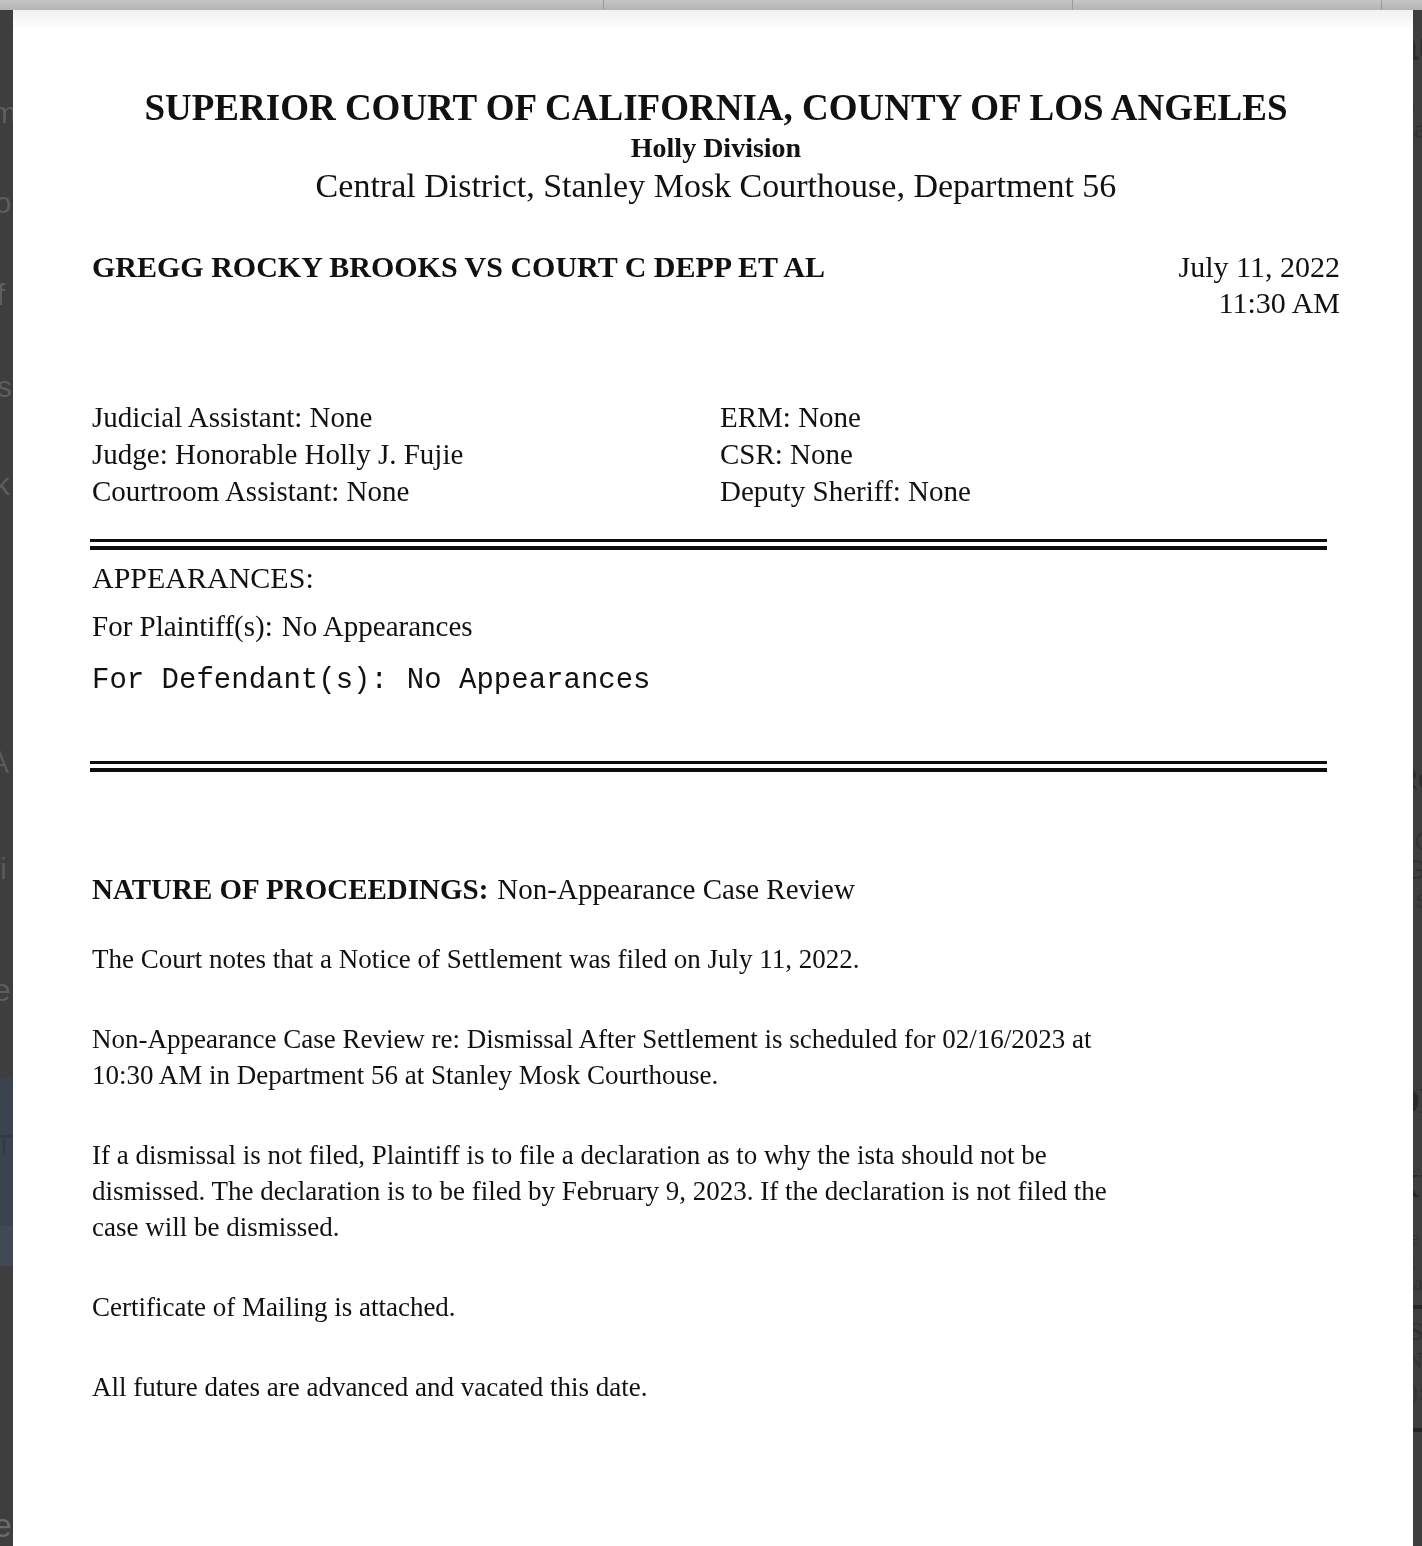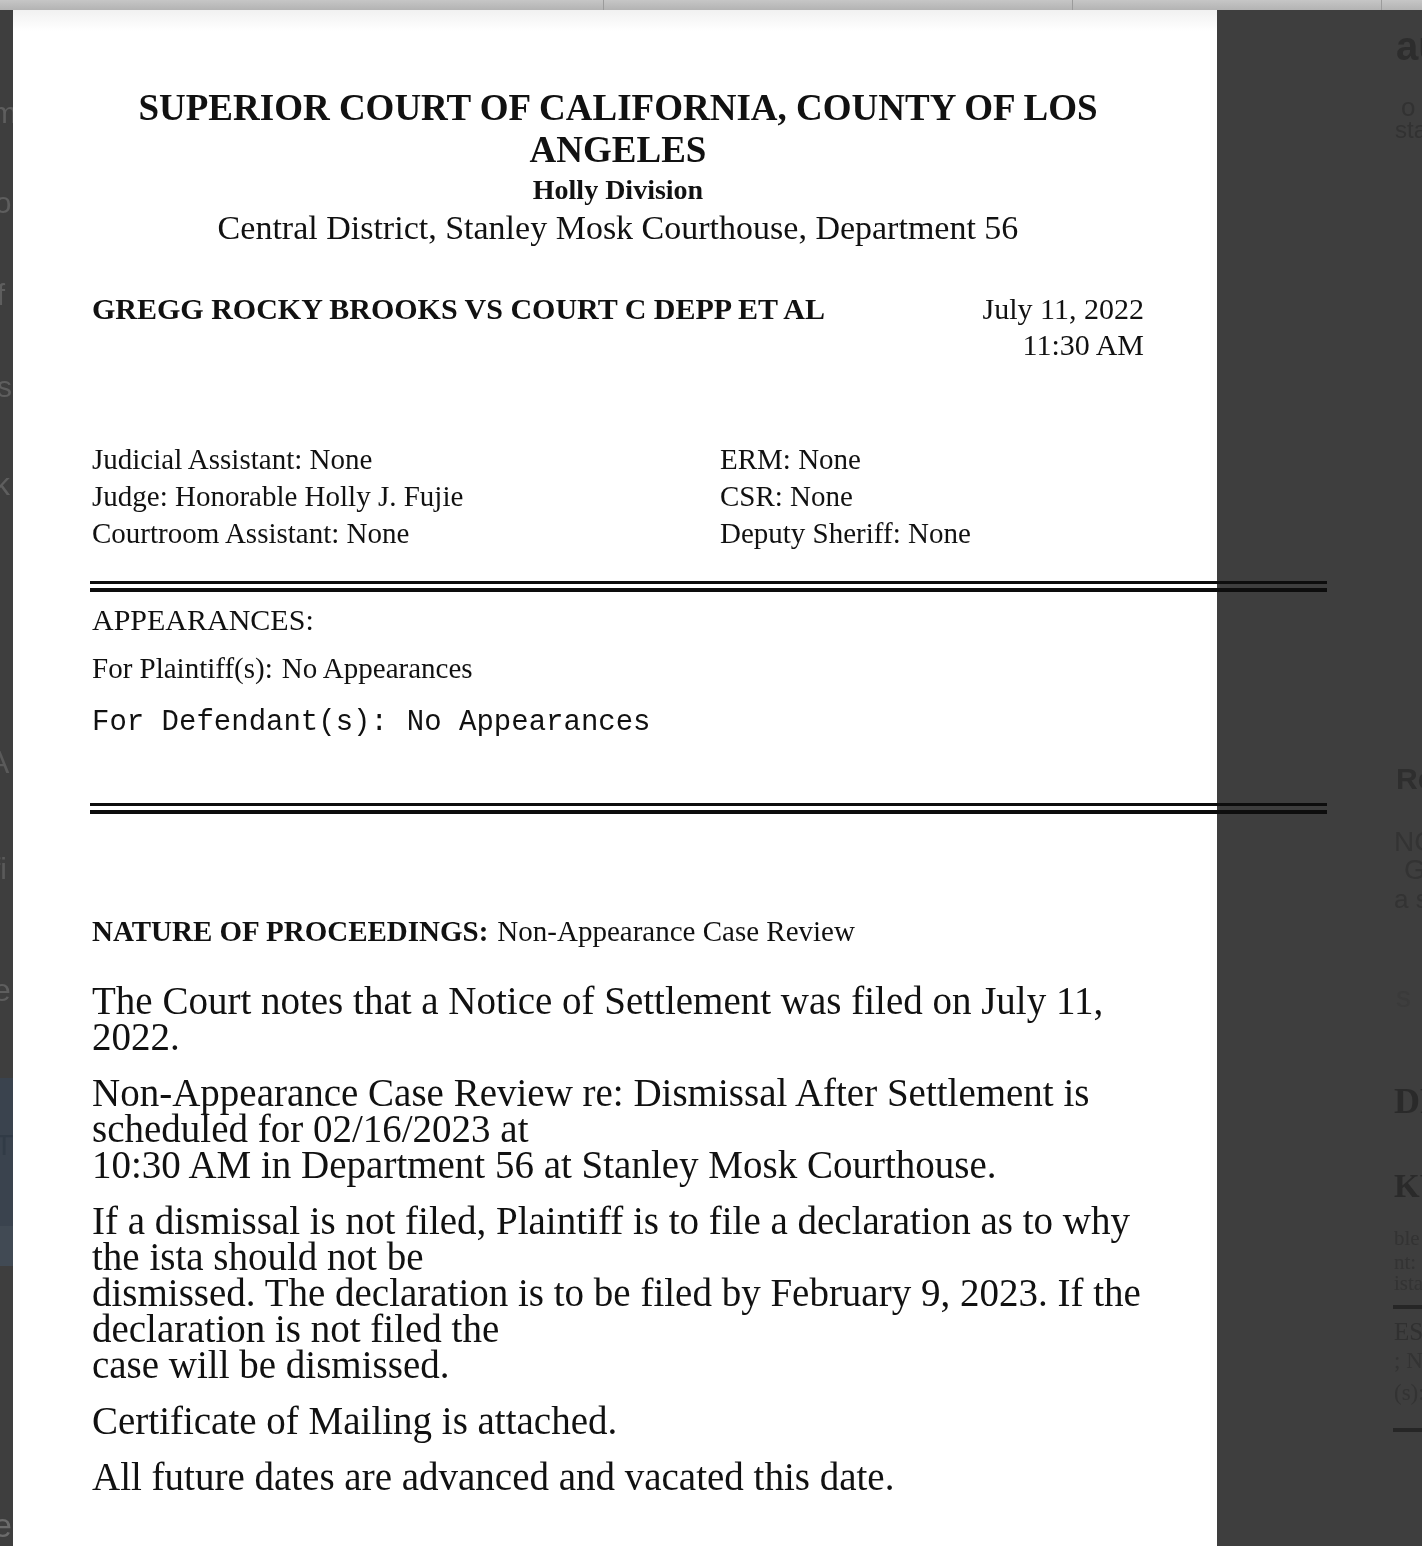--- a/index.html
+++ b/index.html
@@ -23,21 +23,21 @@
 
   
   .top-strip {
     position:absolute; top:0; left:0; width:1422px; height:10px; z-index:4;
     background:linear-gradient(#c6c6c6,#b3b3b3);
   }
   .strip-divider { position:absolute; top:0; width:1px; height:10px; background:#9b9b9b; }
 
   
   .page {
-    position:absolute; left:13px; top:9px; width:1204px; height:1537px;
+    position:absolute; left:13px; top:9px; width:1400px; height:1537px;
     background:#ffffff; z-index:2; color:#111;
   }
   .page::before {
     content:""; position:absolute; top:0; left:0; right:0; height:22px;
     background:linear-gradient(#f0f0f0, rgba(255,255,255,0));
     pointer-events:none;
   }
   .page-inner { padding:0 73px 0 79px; }
 
   .doc-header { text-align:center; padding-top:78px; }
@@ -63,22 +63,22 @@
   .app-row { font-size:29px; line-height:37px; }
   .app-row.plaintiff { margin-top:11px; }
   .app-row.defendant { margin-top:17px;font-family:Liberation Mono, monospace; }
   .app-row .value { margin-left:9px; }
   .app-row.defendant .value { margin-left:19px; }
 
   .proceedings-row { margin-top:99px; font-size:29px; line-height:37px; }
   .proceedings-row .label { font-weight:bold; }
   .proceedings-row .value { margin-left:9px; }
 
-  .para { margin-top:33px; font-size:39px; line-height:36px; }
-  .para + .para { margin-top:20px; }
+  .para { margin-top:33px; font-size:27px; line-height:36px; }
+  .para + .para { margin-top:44px; }
 </style>
 </head>
 <body>
 
 <div class="backdrop">
   <span class="frag sans" style="left:-8px;  top:96px;   font-size:30px; color:#5e5e5e;">m</span>
   <span class="frag sans" style="left:-22px; top:186px;  font-size:30px; color:#5e5e5e;">do</span>
   <span class="frag sans" style="left:-10px; top:278px;  font-size:30px; color:#5e5e5e;">if</span>
   <span class="frag sans" style="left:-18px; top:370px;  font-size:30px; color:#5e5e5e;">ss</span>
   <span class="frag sans" style="left:-6px;  top:466px;  font-size:32px; color:#5e5e5e;">k</span>

